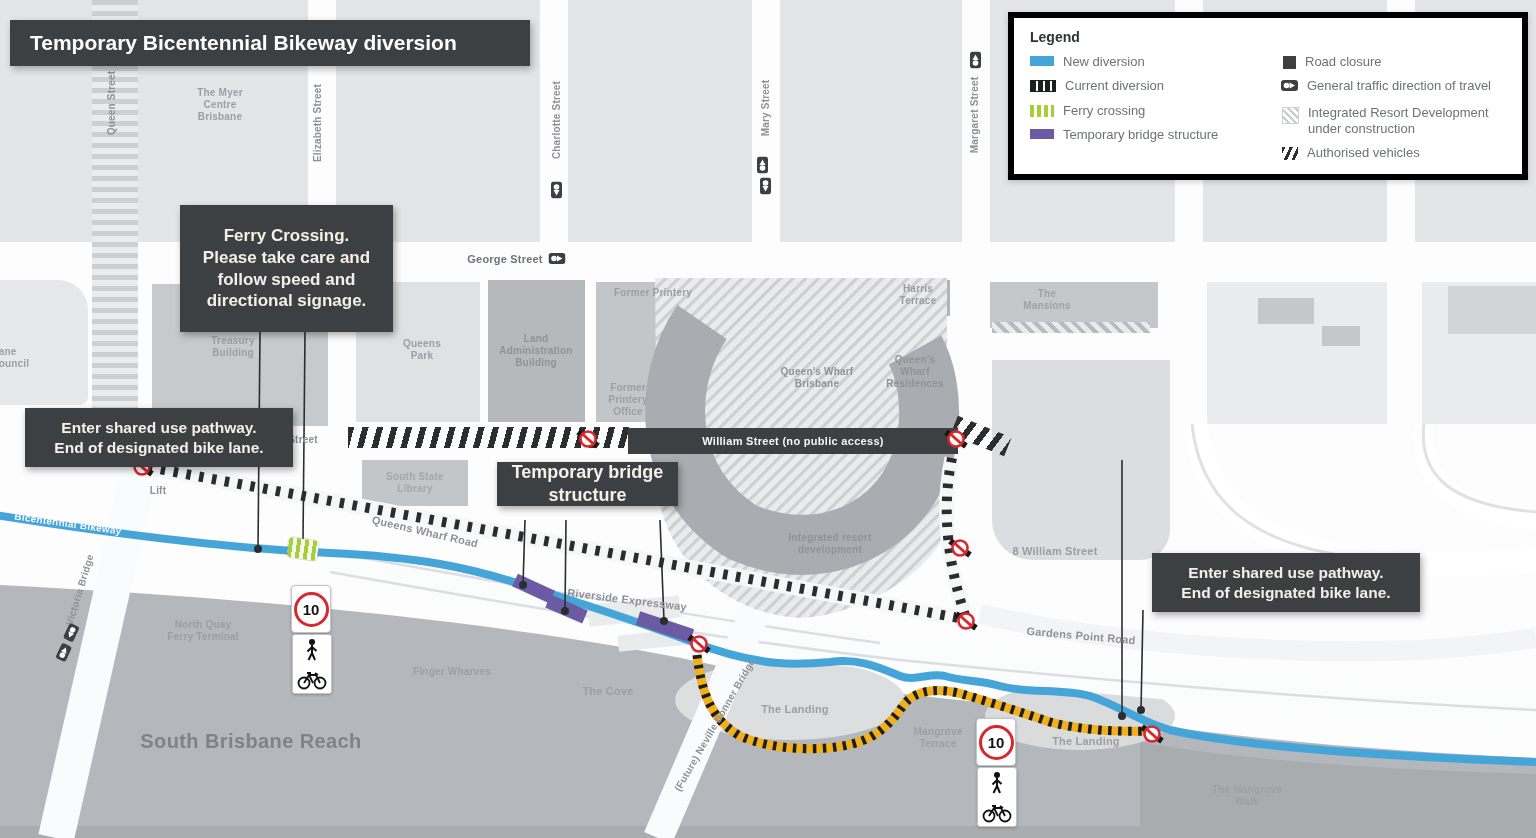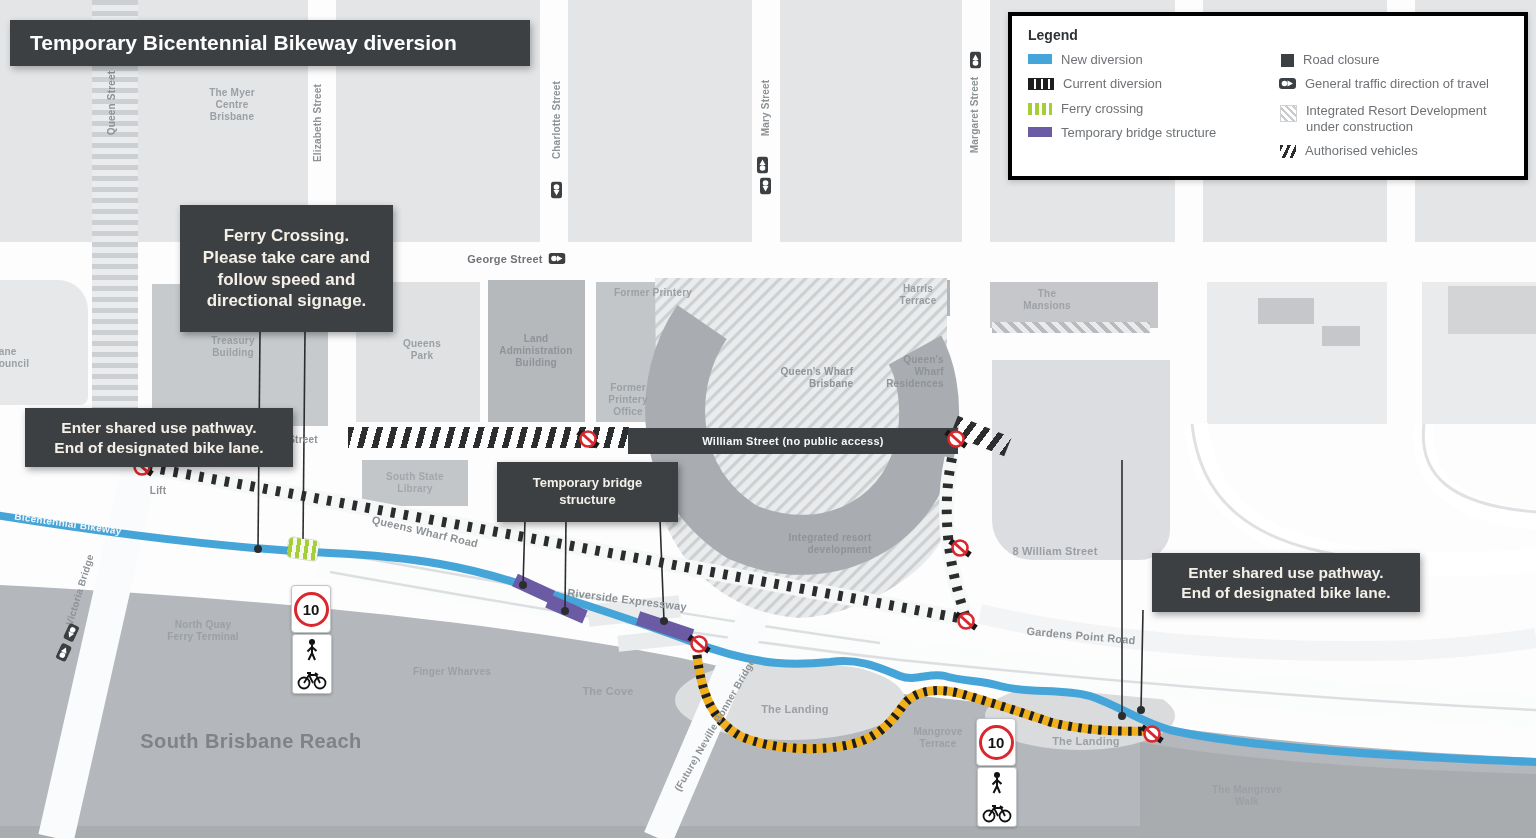--- a/index.html
+++ b/index.html
@@ -8,34 +8,34 @@
   
   .block{position:absolute;background:#e3e5e7;}
   .svglayer{position:absolute;left:0;top:0;z-index:2;}
   .blocks{position:absolute;left:0;top:0;width:100%;height:100%;z-index:1;}
   
   .lbl{position:absolute;transform:translate(-50%,-50%) rotate(var(--r,0deg));
        font-weight:bold;font-size:10px;color:#9ba0a4;text-align:center;
        white-space:pre-line;line-height:1.18;letter-spacing:.2px;z-index:4;}
   .lbl.st{color:#8d9296;}
   .lbl.dk{color:#6f7377;font-size:11px;}
-  .lbl.onblob{color:#8f9397;text-align:right;}
+  .lbl.onblob{color:#8f9397;}
   .lbl.big{font-size:20px;color:#7f8387;letter-spacing:.4px;}
   .lbl.wt{color:#f5f6f7;font-size:11px;letter-spacing:.3px;}
   
   .callout{position:absolute;background:#3d4043;color:#f4efe7;font-weight:bold;
            font-size:17px;line-height:1.28;text-align:center;display:flex;align-items:center;
            justify-content:center;white-space:pre-line;box-shadow:2px 3px 7px rgba(0,0,0,.35);
            padding:6px 10px;box-sizing:border-box;z-index:5;}
   .title-box{position:absolute;left:10px;top:20px;width:520px;height:46px;background:#3d4043;
            color:#fdfdfd;font-weight:bold;font-size:21px;display:flex;align-items:center;
            padding-left:20px;box-sizing:border-box;box-shadow:2px 3px 7px rgba(0,0,0,.3);z-index:5;}
   
   .legend{position:absolute;left:1008px;top:12px;width:520px;height:168px;background:#fff;
-          border:4px solid #000000;box-shadow:0 2px 6px rgba(0,0,0,.18);box-sizing:border-box;
+          border:6px solid #000000;box-shadow:0 2px 6px rgba(0,0,0,.18);box-sizing:border-box;
           padding:11px 16px;z-index:6;}
   .legend h4{margin:0 0 9px 0;font-size:14px;color:#2f3336;}
   .leg-cols{display:flex;}
   .leg-col{display:flex;flex-direction:column;gap:8px;}
   .leg-col.l{width:248px;}
   .leg-item{display:flex;align-items:flex-start;gap:9px;font-size:13px;color:#6e7276;
             line-height:1.25;white-space:pre-line;}
   .sw{flex:0 0 auto;margin-top:2px;}
   .sw-blue{width:24px;height:10px;background:#46a5d8;}
   .sw-cur{width:24px;height:10px;background:repeating-linear-gradient(90deg,#1c1e20 0 5px,#fff 5px 7px);border:1px solid #1c1e20;}
@@ -178,21 +178,21 @@
   </div>
 
   <div class="ferrymark" style="left:303px;top:549px"></div>
 
   <div class="lbl st" style="left:112px;top:103px;--r:-90deg">Queen Street</div>
   <div class="lbl st" style="left:318px;top:123px;--r:-90deg">Elizabeth Street</div>
   <div class="lbl st" style="left:557px;top:120px;--r:-90deg">Charlotte Street</div>
   <div class="lbl st" style="left:766px;top:108px;--r:-90deg">Mary Street</div>
   <div class="lbl st" style="left:975px;top:115px;--r:-90deg">Margaret Street</div>
   <div class="lbl dk" style="left:505px;top:259px">George Street</div>
-  <div class="lbl" style="left:232px;top:105px">The Myer
+  <div class="lbl" style="left:220px;top:105px">The Myer
 Centre
 Brisbane</div>
   <div class="lbl" style="left:14px;top:358px;text-align:left">ane
 ouncil</div>
   <div class="lbl" style="left:233px;top:347px">Treasury
 Building</div>
   <div class="lbl" style="left:422px;top:350px">Queens
 Park</div>
   <div class="lbl" style="left:536px;top:351px;color:#8f9397">Land
 Administration
@@ -336,21 +336,21 @@
       </svg>
   </div>
 
   <div class="title-box">Temporary Bicentennial Bikeway diversion</div>
   <div class="callout" style="left:180px;top:205px;width:213px;height:127px">Ferry Crossing.
 Please take care and
 follow speed and
 directional signage.</div>
   <div class="callout" style="left:25px;top:408px;width:268px;height:59px;font-size:15.5px">Enter shared use pathway.
 End of designated bike lane.</div>
-  <div class="callout" style="left:497px;top:462px;width:181px;height:60px;font-size:13px">Temporary bridge
+  <div class="callout" style="left:497px;top:462px;width:181px;height:44px;font-size:18px">Temporary bridge
 structure</div>
   <div class="callout" style="left:1152px;top:553px;width:268px;height:59px;font-size:15.5px">Enter shared use pathway.
 End of designated bike lane.</div>
 
   <div class="legend">
     <h4>Legend</h4>
     <div class="leg-cols">
       <div class="leg-col l">
         <div class="leg-item">
           <span class="sw sw-blue"></span>

